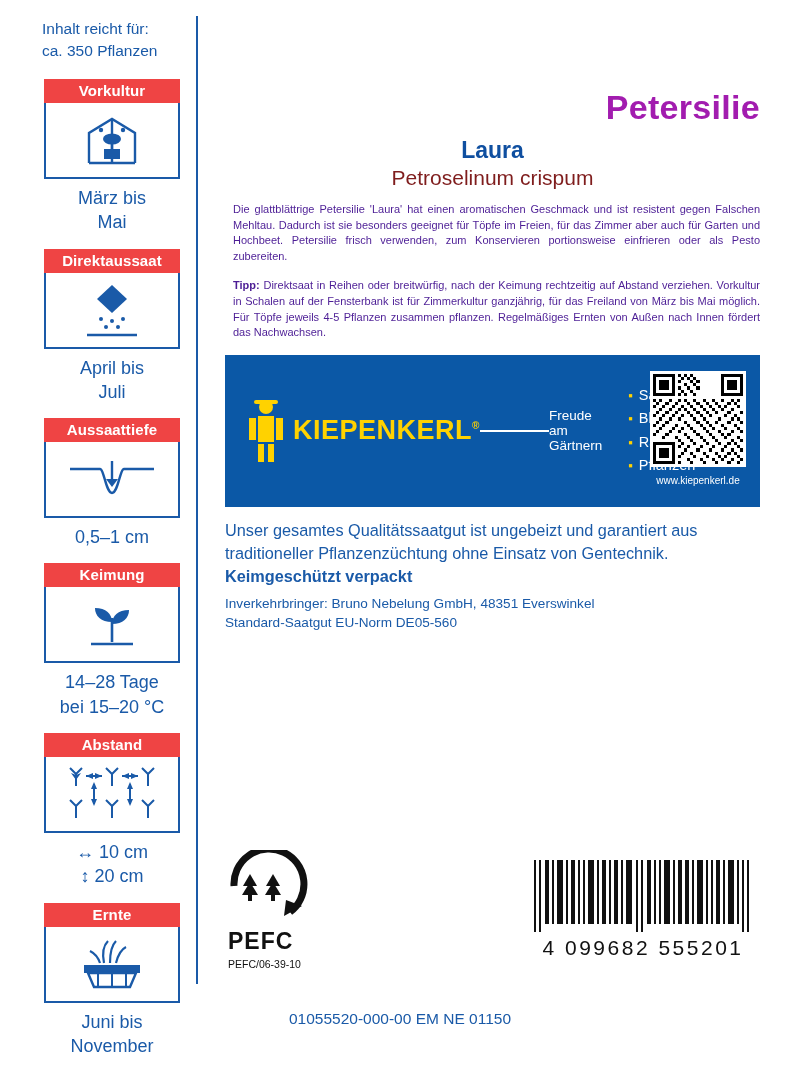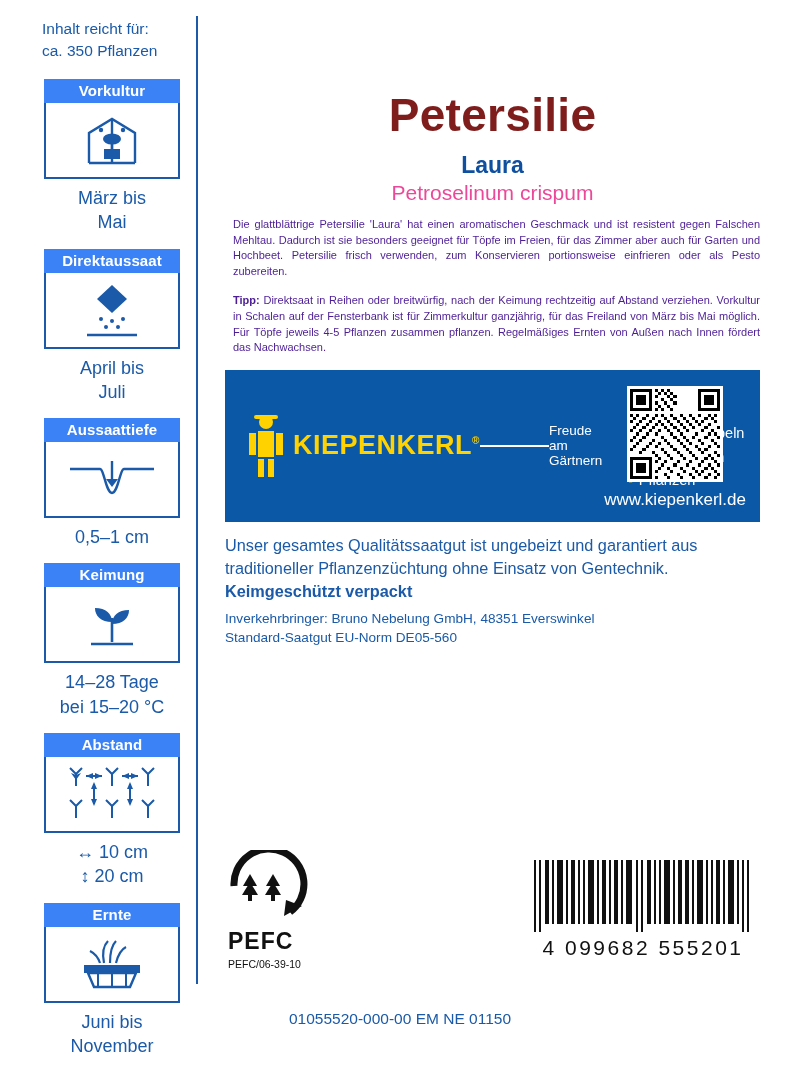--- a/index.html
+++ b/index.html
@@ -35,21 +35,21 @@
   }
   .icon-block {
     width: 136px;
     margin-bottom: 14px;
     display: flex;
     flex-direction: column;
     align-items: center;
   }
   .icon-head {
     width: 136px;
-    background: #3b82f6;
+    background: #ef4444;
     color: #fff;
     font-size: 15px;
     font-weight: bold;
     text-align: center;
     padding: 3px 0 4px 0;
     letter-spacing: .1px;
   }
   .icon-box {
     width: 136px;
     height: 76px;
@@ -78,37 +78,37 @@
     background: #1a5aa8;
   }
 
   
   .right-col {
     position: absolute;
     left: 225px; top: 78px;
     width: 535px;
   }
   h1.title {
-    font-size: 46px;
+    font-size: 34px;
     font-weight: bold;
-    color: #7f1d1d;
-    text-align: center;
+    color: #a21caf;
+    text-align: right;
     margin: 10px 0 6px 0;
     letter-spacing: .3px;
   }
   .variety {
     font-size: 23px;
     font-weight: bold;
     color: #0f4fa0;
     text-align: center;
     margin: 10px 0 2px 0;
   }
   .latin {
     font-size: 21px;
-    color: #ec4899;
+    color: #7f1d1d;
     text-align: center;
     margin: 0 0 12px 0;
   }
   p.body {
     font-size: 11px;
     line-height: 1.42;
     color: #4c1d95;
     margin: 0 0 14px 8px;
     text-align: justify;
   }
@@ -167,21 +167,21 @@
     align-items: center;
   }
   .qr {
     width: 96px; height: 96px;
     background: #fff;
     padding: 3px;
   }
   .qr svg { display: block; }
   .qr-url {
     color: #fff;
-    font-size: 17px;
+    font-size: 10px;
     margin-top: 8px;
   }
 
   .note {
     font-size: 16.3px;
     line-height: 1.42;
     color: #1a5aa8;
     margin: 0 0 2px 0;
   }
   .note-bold { font-weight: bold; font-size: 16.3px; color: #1a5aa8; margin-bottom: 8px; }

